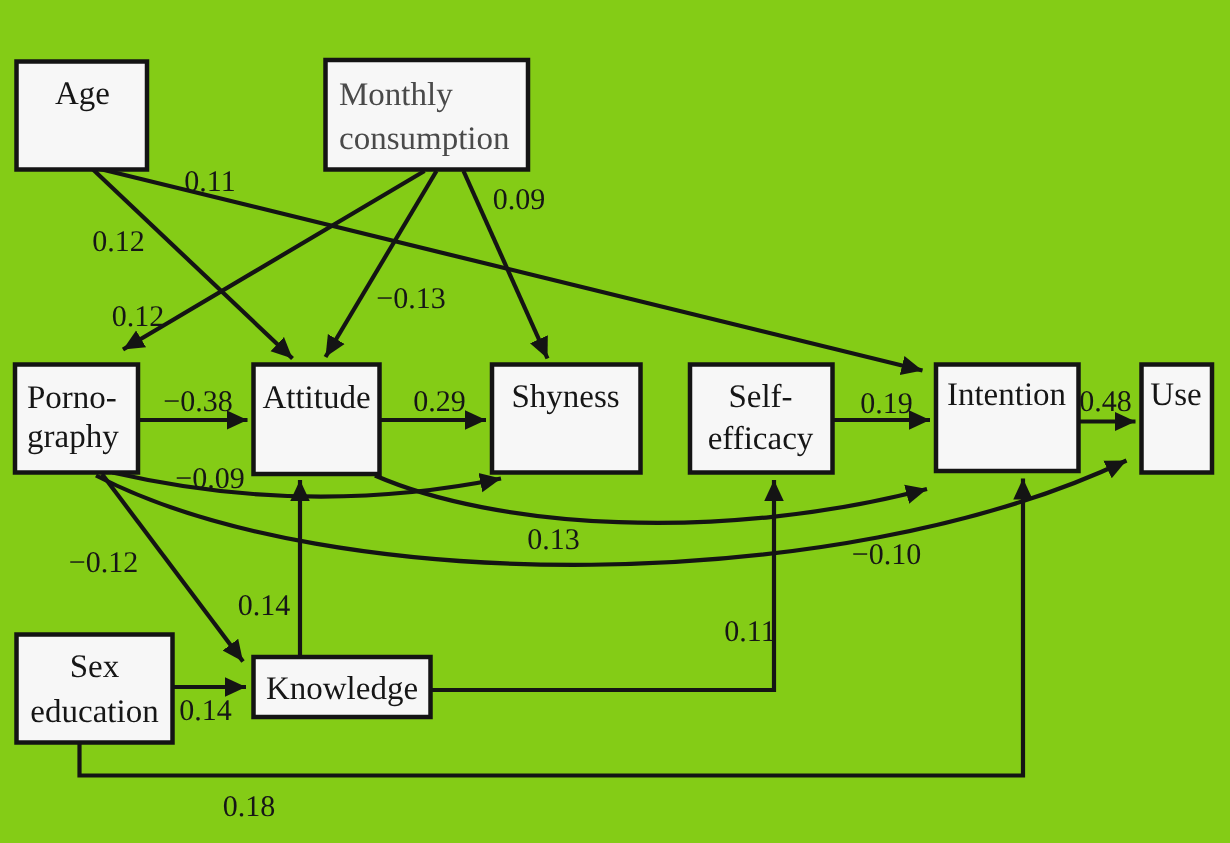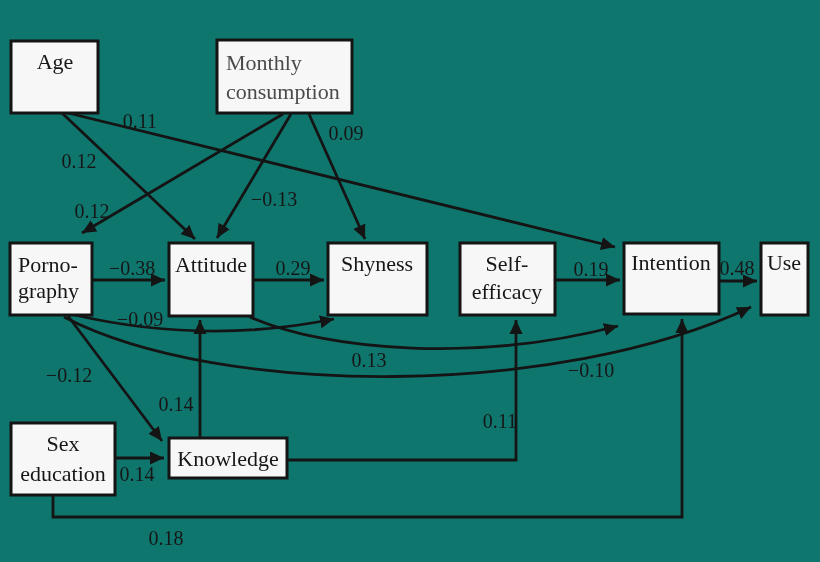--- a/index.html
+++ b/index.html
@@ -1,17 +1,17 @@
 <!DOCTYPE html>
 <html><head>
 <meta charset="utf-8">
 <style>
   html,body{margin:0;padding:0;}
   body{background:#f5f5f5;}
-  .stage{position:relative;width:820px;height:562px;background:#0f766e;overflow:hidden;}
+  .stage{position:relative;width:820px;height:562px;background:#84cc16;overflow:hidden;}
   svg{display:block;}
   svg text{font-family:"Liberation Serif","DejaVu Serif",serif;}
 </style>
 </head>
 <body>
 
 <div class="stage">
   <svg width="820" height="562" viewBox="0 0 820 562">
     <defs>
       <marker id="arrow" markerUnits="userSpaceOnUse" markerWidth="16" markerHeight="17" refX="14" refY="8" orient="auto">

